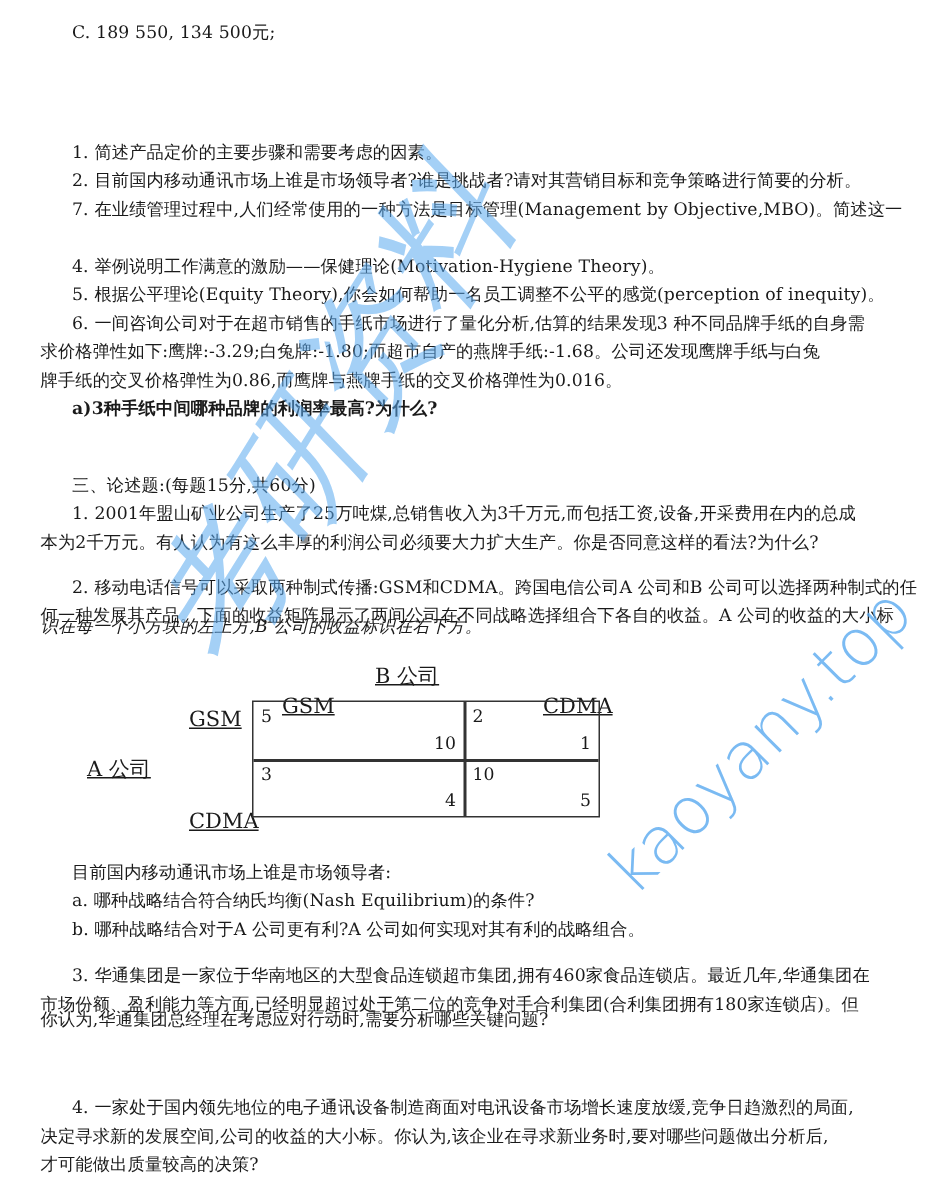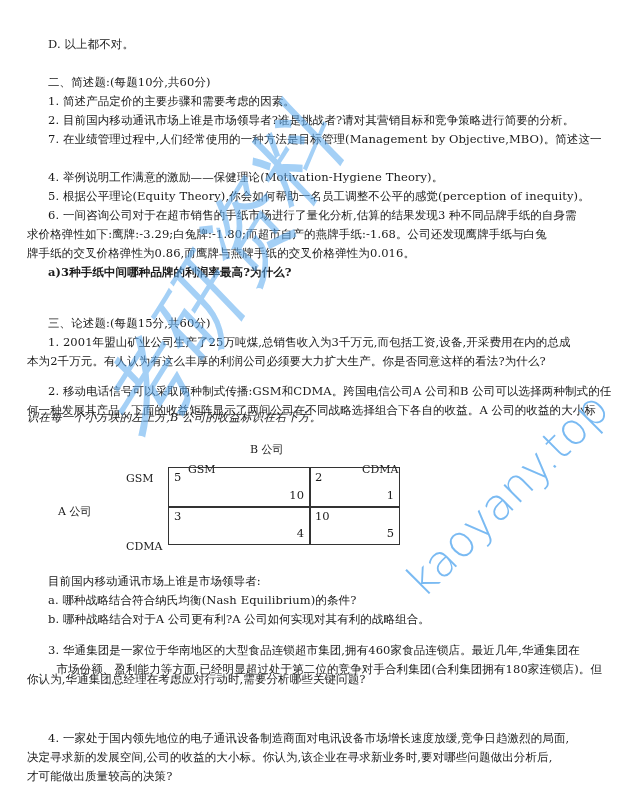--- a/index.html
+++ b/index.html
@@ -22,30 +22,29 @@
     }
     .matrix {
       position: absolute; left: 168px; top: 466px; width: 232px; height: 78px;
       border: 1.5px solid #333; box-sizing: border-box;
     }
     .cell { position: absolute; box-sizing: border-box; }
     .cell .a { position: absolute; left: 5px; top: 2px; font-size: 11.5px; }
     .cell .b { position: absolute; right: 5px; bottom: 4px; font-size: 11.5px; }
     .vdiv { position: absolute; left: 140px; top: 0; width: 1.5px; height: 100%; background: #333; }
     .hdiv { position: absolute; left: 0; top: 38px; width: 100%; height: 1.5px; background: #333; }
-    .lbl { position: absolute; font-size: 11px; white-space: nowrap; }
+    .lbl { position: absolute; font-size: 14px; white-space: nowrap; text-decoration: underline; }
   </style>
 </head>
 <body>
 
 <div class="page">
 
-  <div class="line ind" style="top:36px;">D. 以上都不对。</div>
+  <div class="line ind" style="top:13px;">C. 189 550, 134 500元;</div>
 
-  <div class="line ind" style="top:74px;">二、简述题:(每题10分,共60分)</div>
   <div class="line ind" style="top:93px;">1. 简述产品定价的主要步骤和需要考虑的因素。</div>
   <div class="line ind" style="top:112px;">2. 目前国内移动通讯市场上谁是市场领导者?谁是挑战者?请对其营销目标和竞争策略进行简要的分析。</div>
   <div class="line ind" style="top:131px;">7. 在业绩管理过程中,人们经常使用的一种方法是目标管理(Management by Objective,MBO)。简述这一</div>
   <div class="line ind" style="top:169px;">4. 举例说明工作满意的激励——保健理论(Motivation-Hygiene Theory)。</div>
   <div class="line ind" style="top:188px;">5. 根据公平理论(Equity Theory),你会如何帮助一名员工调整不公平的感觉(perception of inequity)。</div>
   <div class="line ind" style="top:207px;">6. 一间咨询公司对于在超市销售的手纸市场进行了量化分析,估算的结果发现3 种不同品牌手纸的自身需</div>
   <div class="line" style="top:226px;">求价格弹性如下:鹰牌:-3.29;白兔牌:-1.80;而超市自产的燕牌手纸:-1.68。公司还发现鹰牌手纸与白兔</div>
   <div class="line" style="top:245px;">牌手纸的交叉价格弹性为0.86,而鹰牌与燕牌手纸的交叉价格弹性为0.016。</div>
   <div class="line ind" style="top:264px;font-weight:bold;">a)3种手纸中间哪种品牌的利润率最高?为什么?</div>
 
@@ -83,21 +82,21 @@
       <span class="a">10</span>
       <span class="b">5</span>
     </div>
   </div>
 
   <div class="line ind" style="top:573px;">目前国内移动通讯市场上谁是市场领导者:</div>
   <div class="line ind" style="top:611px;">b. 哪种战略结合对于A 公司更有利?A 公司如何实现对其有利的战略组合。</div>
   <div class="line ind" style="top:592px;">a. 哪种战略结合符合纳氏均衡(Nash Equilibrium)的条件?</div>
 
   <div class="line ind" style="top:642px;">3. 华通集团是一家位于华南地区的大型食品连锁超市集团,拥有460家食品连锁店。最近几年,华通集团在</div>
-  <div class="line" style="top:661px;text-align:right;">市场份额、盈利能力等方面,已经明显超过处于第二位的竞争对手合利集团(合利集团拥有180家连锁店)。但</div>
+  <div class="line" style="top:661px;">市场份额、盈利能力等方面,已经明显超过处于第二位的竞争对手合利集团(合利集团拥有180家连锁店)。但</div>
   <div class="line" style="top:671px;">你认为,华通集团总经理在考虑应对行动时,需要分析哪些关键问题?</div>
 
   <div class="line ind" style="top:730px;">4. 一家处于国内领先地位的电子通讯设备制造商面对电讯设备市场增长速度放缓,竞争日趋激烈的局面,</div>
   <div class="line" style="top:749px;">决定寻求新的发展空间,公司的收益的大小标。你认为,该企业在寻求新业务时,要对哪些问题做出分析后,</div>
   <div class="line" style="top:768px;">才可能做出质量较高的决策?</div>
 
   <div class="wm-layer">
     <div class="wm-text" style="left:70px; top:400px; font-size:92px; transform:rotate(-58deg); transform-origin:left top; opacity:0.55; font-family:'DejaVu Serif', serif; font-style:italic;">考研资料</div>
     <div class="wm-text" style="left:395px; top:570px; font-size:44px; transform:rotate(-45deg); transform-origin:left top; opacity:0.8;">kaoyany.top</div>
   </div>

